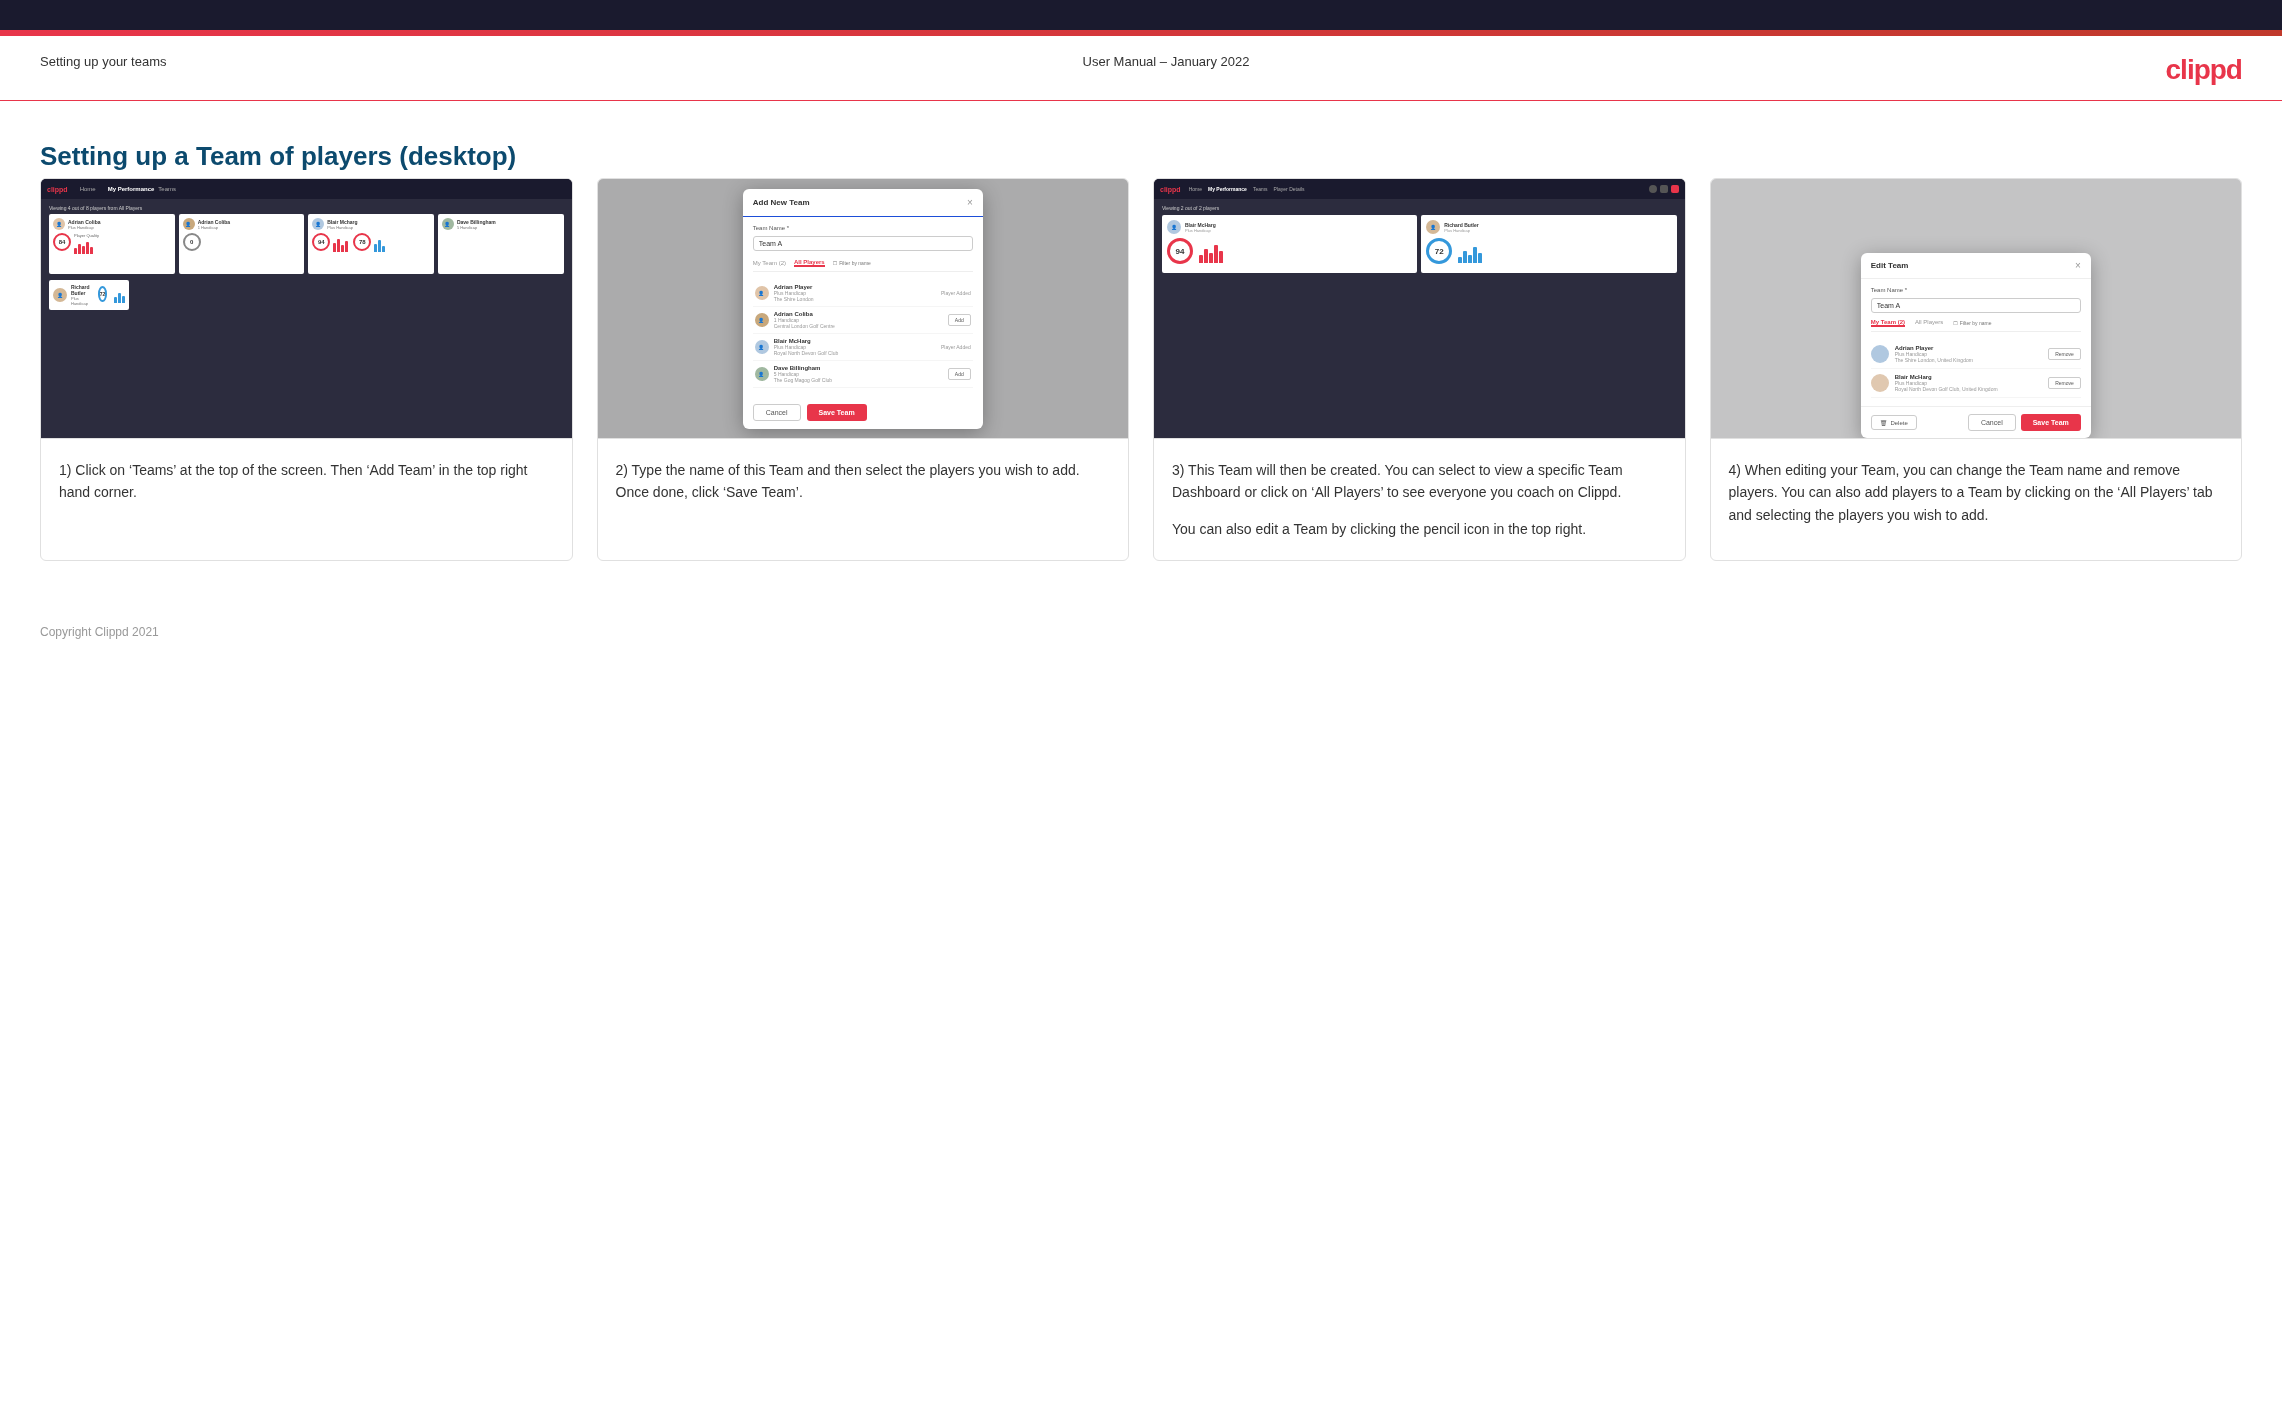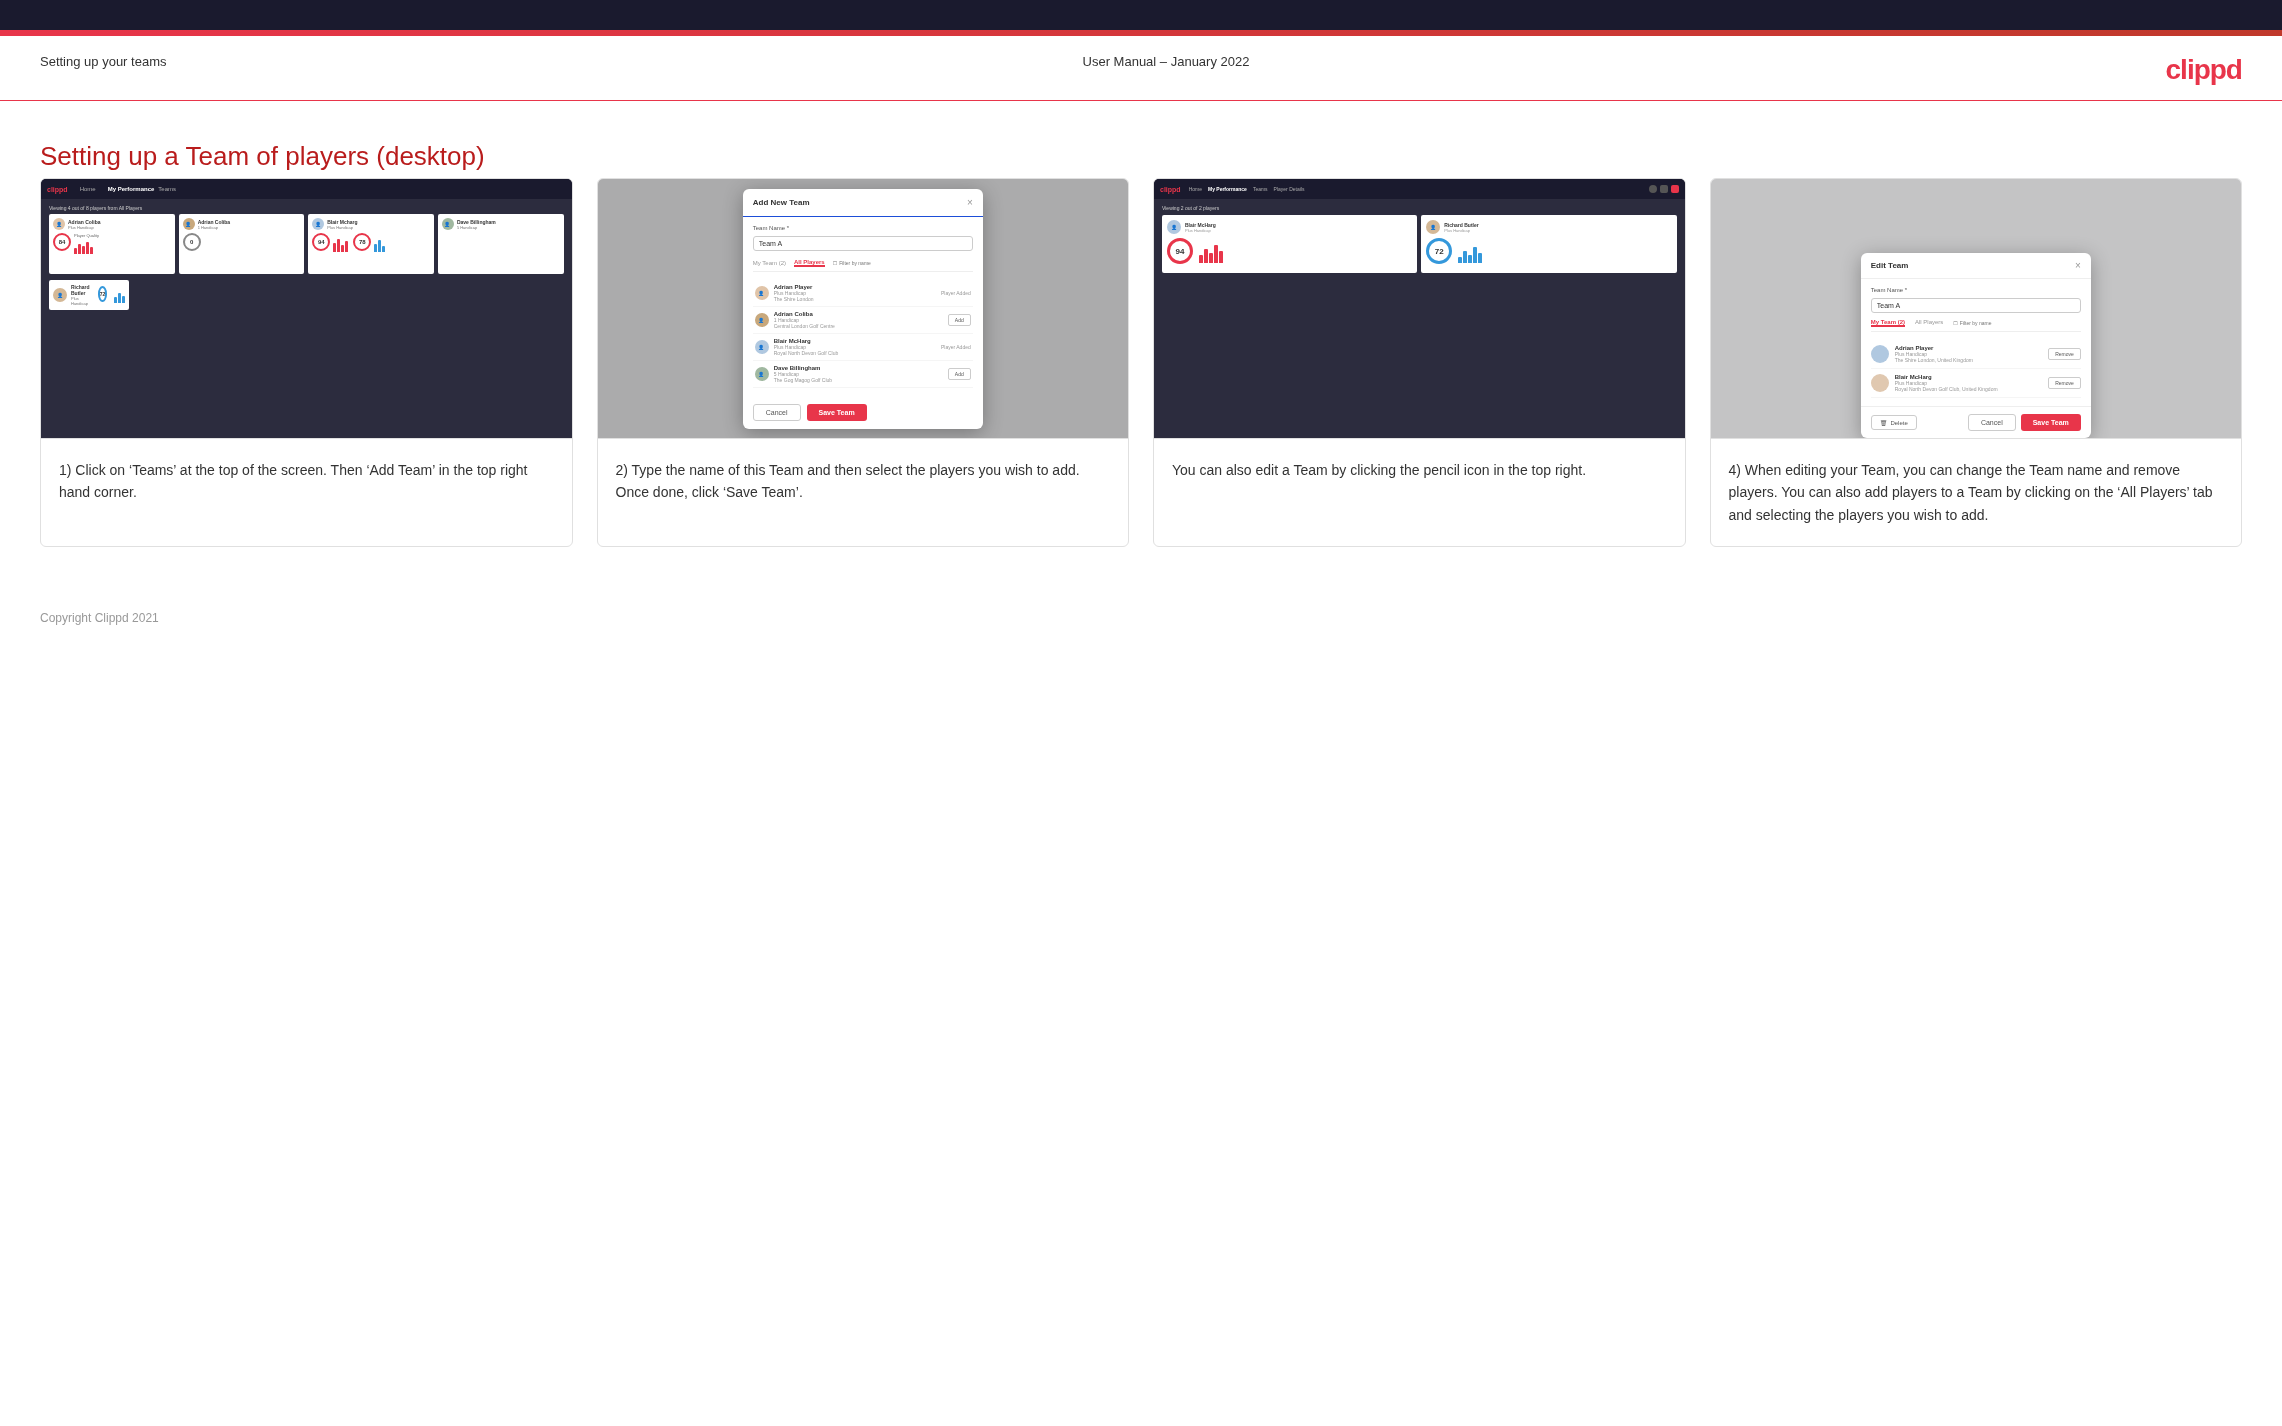--- a/index.html
+++ b/index.html
@@ -36,22 +36,22 @@
       font-size: 28px;
       font-weight: 700;
       color: #e8354a;
       letter-spacing: -1px;
     }
     .main-content {
       padding: 40px 40px 20px 40px;
     }
     .page-title {
       font-size: 26px;
-      font-weight: 400;
-      color: #b91c1c;
+      font-weight: 700;
+      color: #0c4a6e;
       margin-bottom: 6px;
     }
     .page-subtitle {
       font-size: 16px;
       color: #555;
       margin-bottom: 36px;
     }
     .cards-row {
       display: flex;
       gap: 24px;
@@ -647,20 +647,21 @@
                     <div class="ss3-mini-bar" style="height:16px;background:#3498db;"></div>
                     <div class="ss3-mini-bar" style="height:10px;background:#3498db;"></div>
                   </div>
                 </div>
               </div>
             </div>
           </div>
         </div>
       </div>
       <div class="card-text">
+        <p style="margin-bottom:14px;">3) This Team will then be created. You can select to view a specific Team Dashboard or click on ‘All Players’ to see everyone you coach on Clippd.</p>
         <p>You can also edit a Team by clicking the pencil icon in the top right.</p>
       </div>
     </div>
 
     <div class="card">
       <div class="card-screenshot">
         <div class="ss4">
           <div class="edit-modal">
             <div class="edit-modal-header">
               <span class="edit-modal-title">Edit Team</span>

